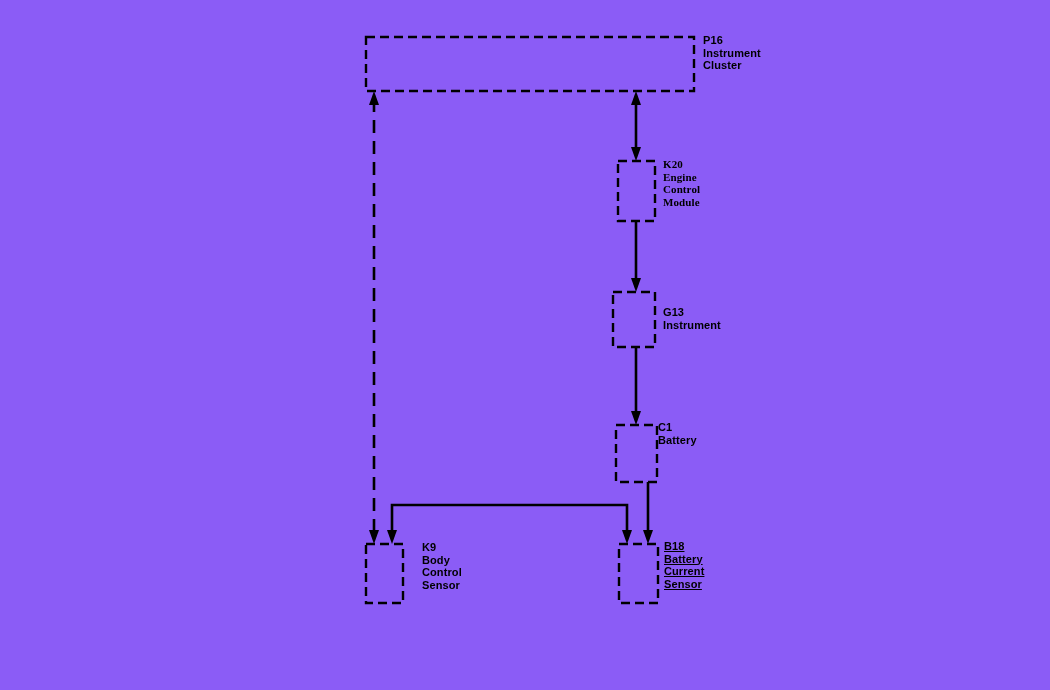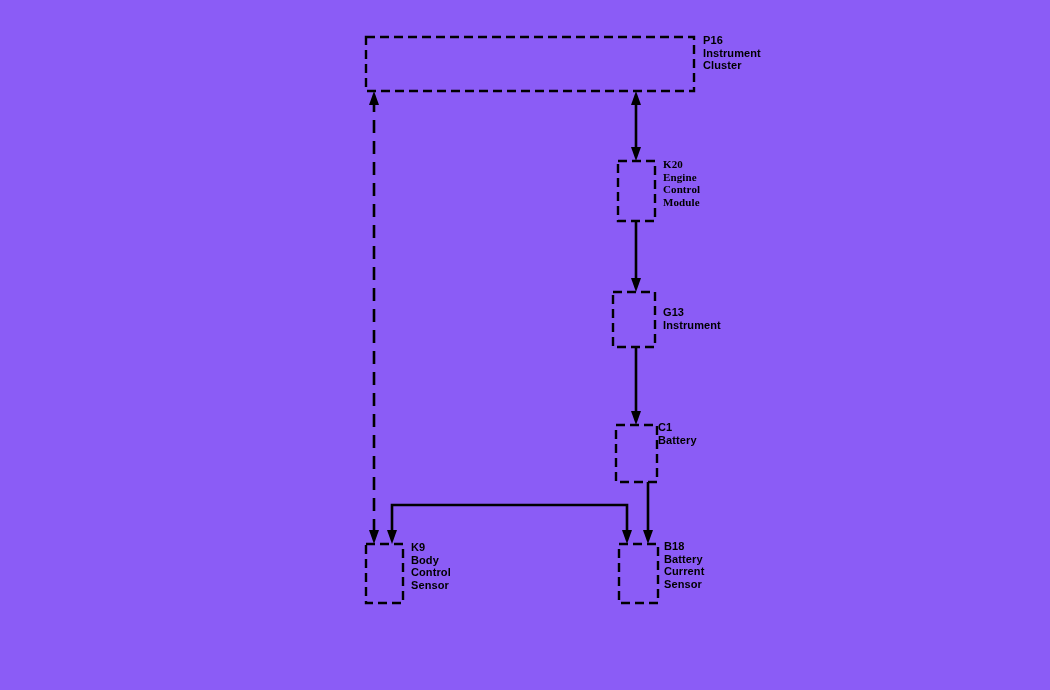--- a/index.html
+++ b/index.html
@@ -84,27 +84,27 @@
   <div class="comp-label" style="left:663px; top:306px;">
     <div class="code">G13</div>
     <div class="name">Instrument</div>
   </div>
 
   <div class="comp-label" style="left:658px; top:421px;">
     <div class="code">C1</div>
     <div class="name">Battery</div>
   </div>
 
-  <div class="comp-label" style="left:411px; top:541px;">
+  <div class="comp-label" style="left:422px; top:541px;">
     <div class="code">K9</div>
     <div class="name">Body
 Control
 Sensor</div>
   </div>
 
-  <div class="comp-label" style="left:664px; top:540px;">
+  <div class="comp-label" style="left:664px; top:540px;text-decoration:underline;">
     <div class="code">B18</div>
     <div class="name">Battery
 Current
 Sensor</div>
   </div>
 
 </div>
 
 </body></html>

